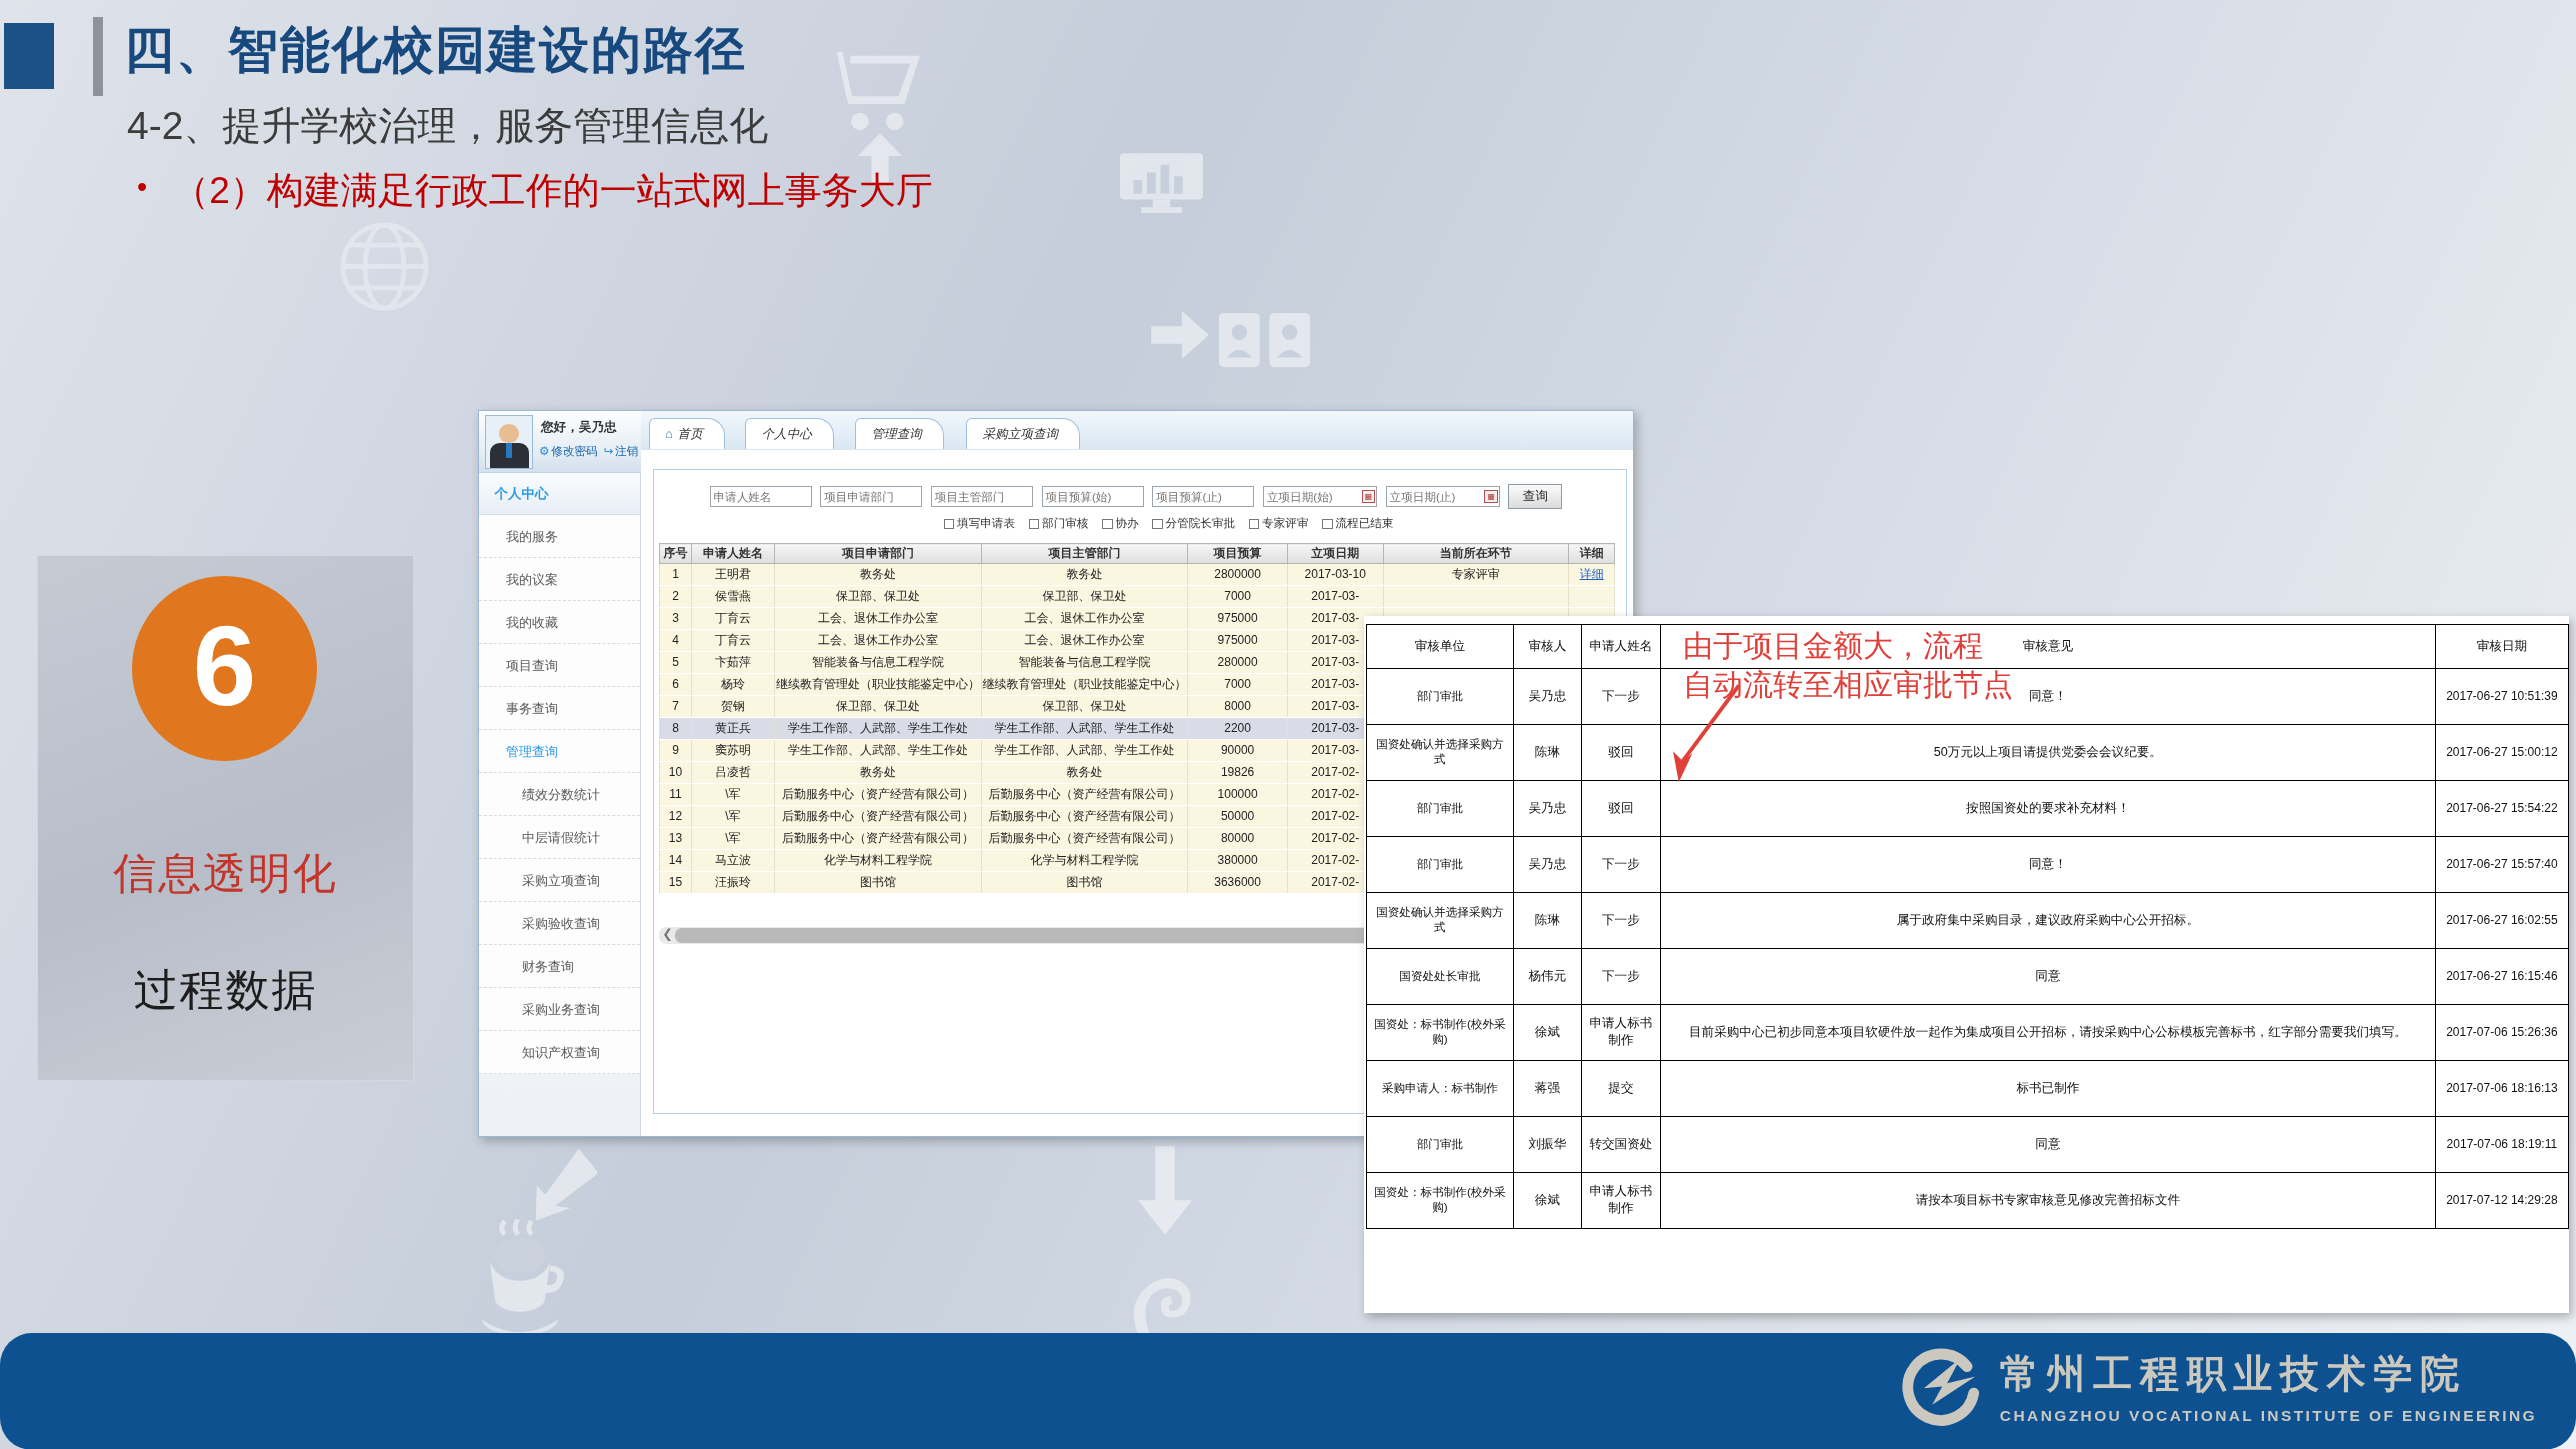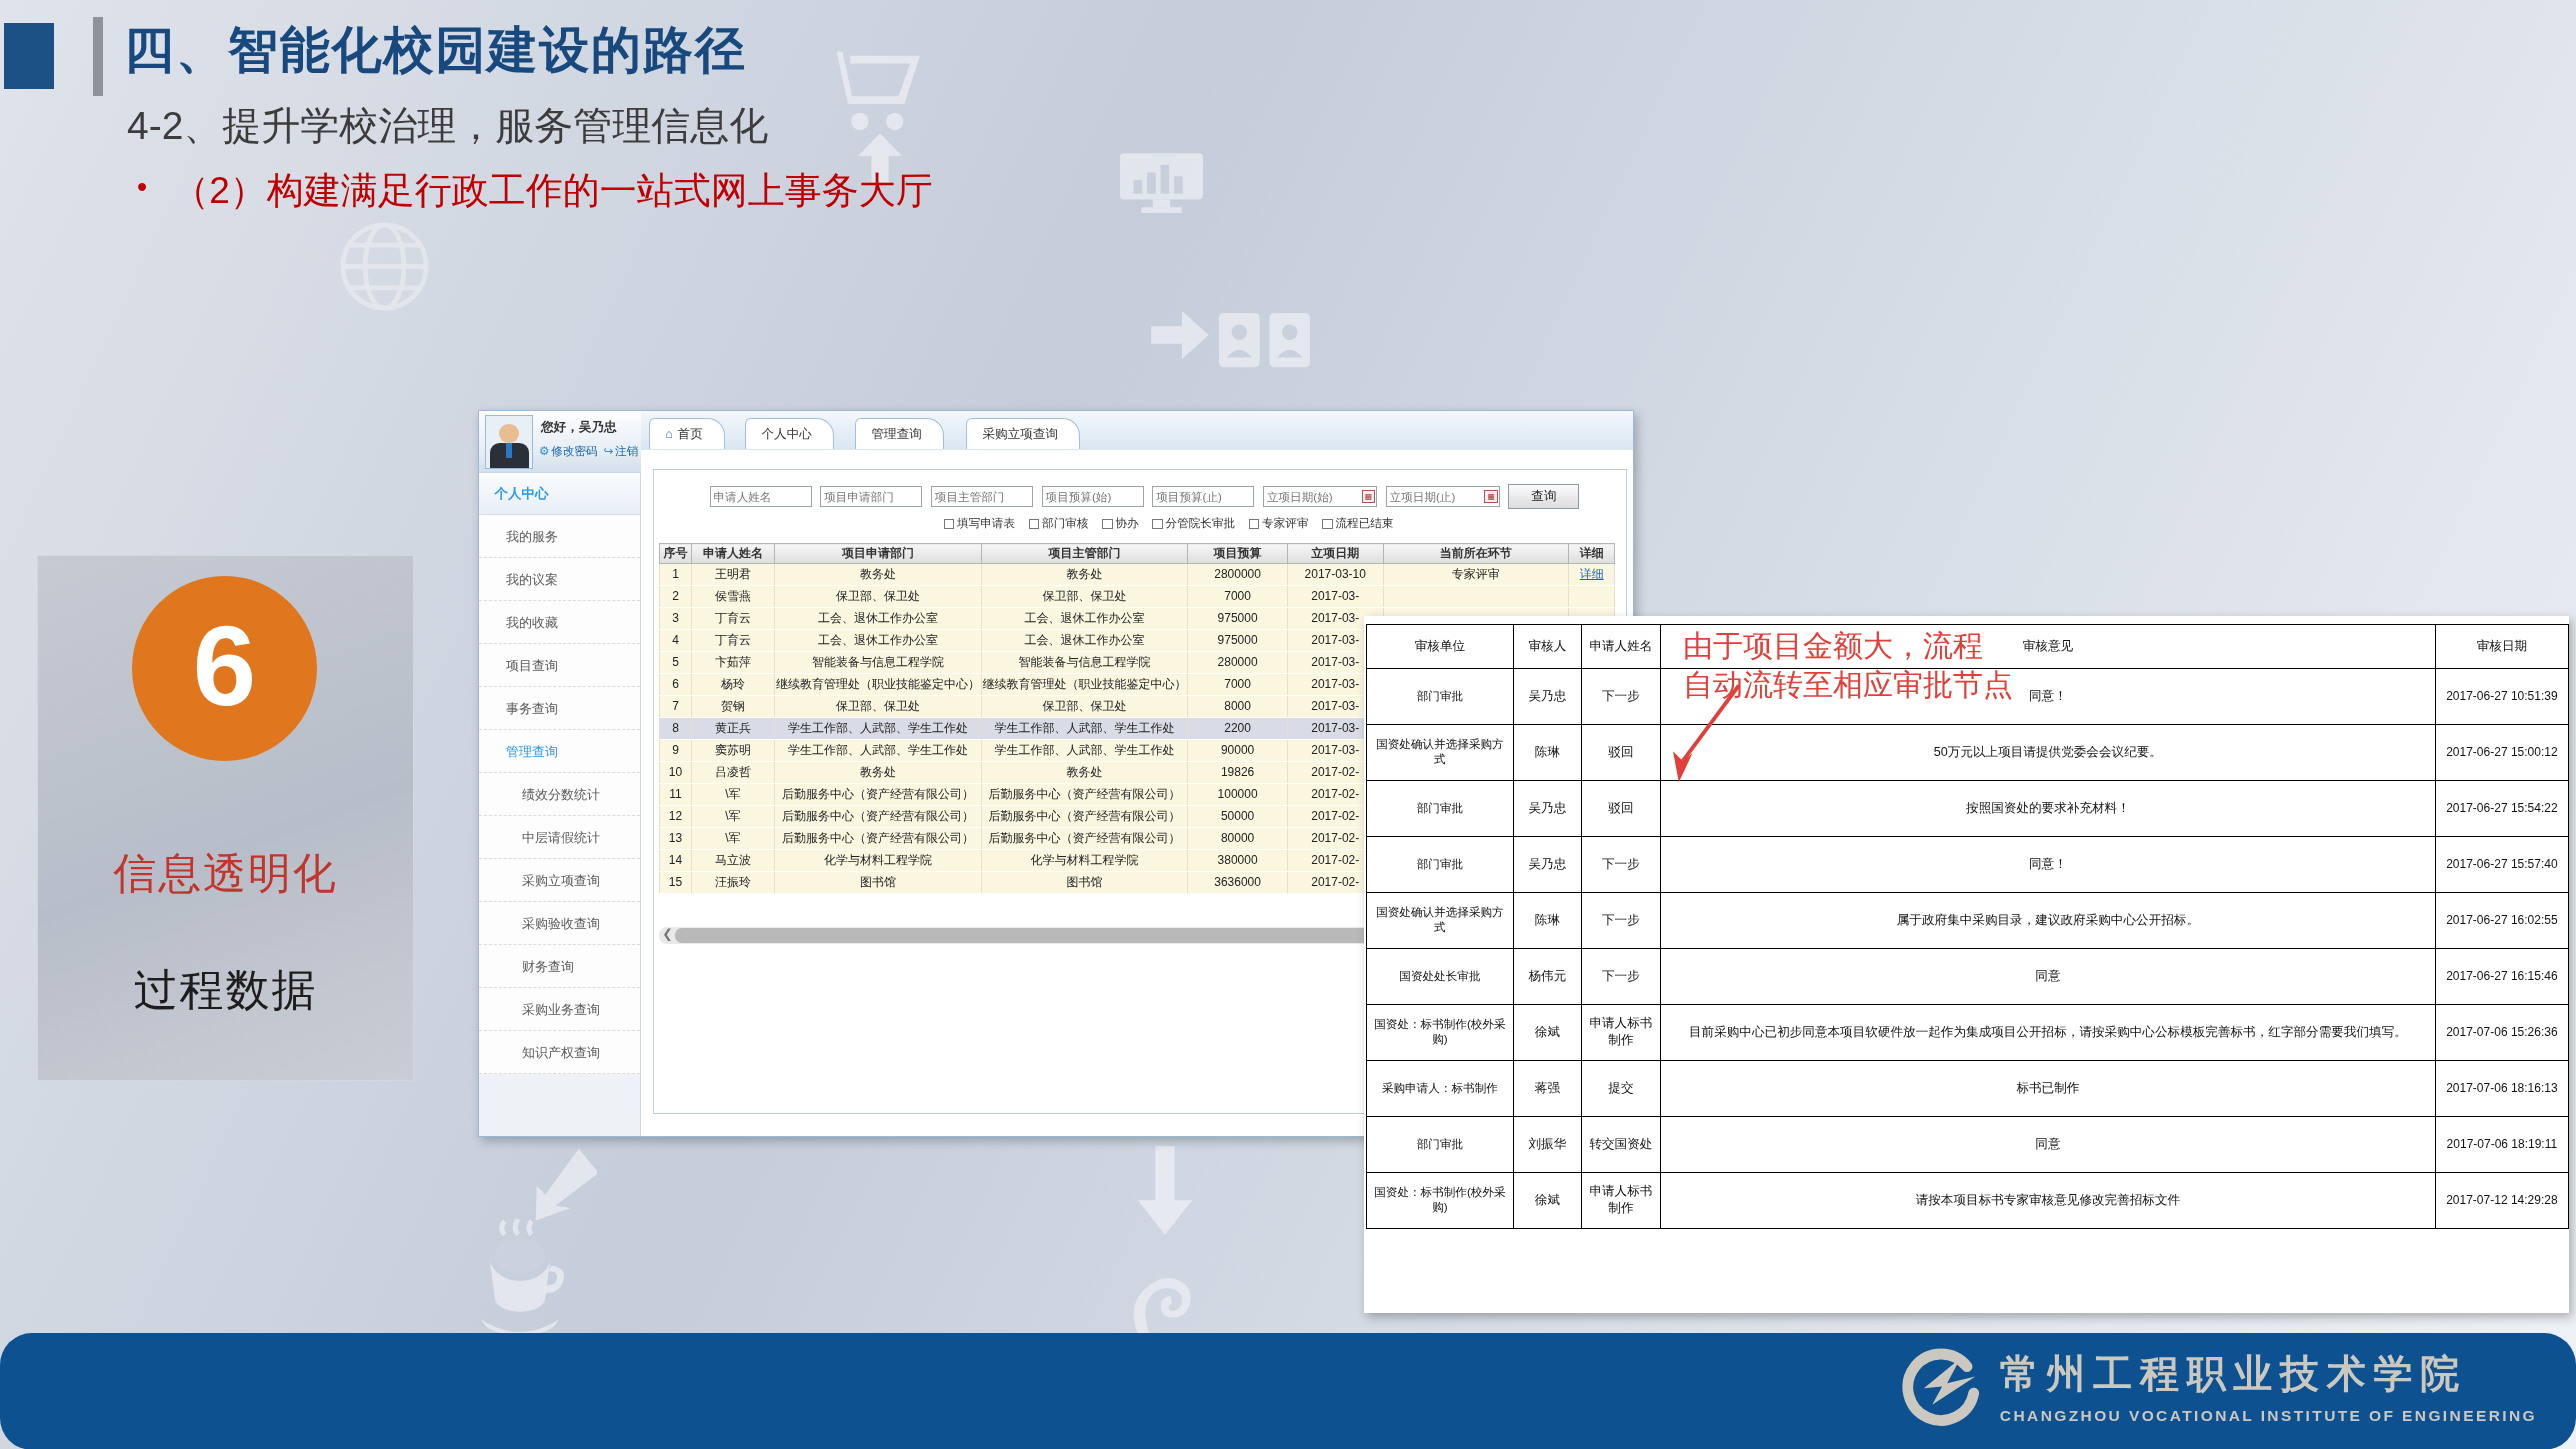--- a/index.html
+++ b/index.html
@@ -37,21 +37,21 @@
   .avatar { position:absolute; left:5.8px; top:3.9px; width:48px; height:54px; background:#e8f0f7; border:1px solid #9ab8d8; }
   .avatar .head { position:absolute; left:13.5px; top:7.7px; width:19.3px; height:19.3px; border-radius:50%; background:#e9bd92; }
   .avatar .body { position:absolute; left:3.9px; top:27px; width:39px; height:25px; border-radius:9.7px 9.7px 0 0; background:#2a2f38; }
   .avatar .tie  { position:absolute; left:20px; top:27px; width:5.8px; height:15.5px; background:#2779c0; }
   .greet { position:absolute; left:62px; top:7.7px; font-size:12.6px; font-weight:bold; color:#333; }
   .user-links { position:absolute; left:60px; top:33px; font-size:11.6px; color:#1a66b2; white-space:nowrap; }
   .user-links .lnk { cursor:pointer; margin-right:5.8px; }
   .mini-ico { display:inline-block; color:#2f8ad2; font-size:11.6px; margin-right:1.9px; }
 
   .tabbar { position:absolute; left:162px; top:0; right:0; height:52px;
-    background:linear-gradient(180deg,#f2f7fc 0%,#d8e6f2 80%,#c9dcee 100%); border-bottom:1px solid #a9c6e0; }
+    background:linear-gradient(180deg,#f2f7fc 0%,#d8e6f2 80%,#c9dcee 100%); border-bottom:1px solid #a9c6e0;font-style:italic; }
   .tab { position:absolute; top:6.8px; height:31px; line-height:31px; padding:0 21px 0 15.5px; background:#fff;
     border:1px solid #9fc0dc; border-bottom:none; border-radius:5.8px 17.4px 0 0; color:#333; font-size:12.6px; cursor:pointer; }
   .home-ico { color:#3a76b5; margin-right:4.8px; font-weight:bold; }
 
   .sidebar { position:absolute; left:0; top:62px; width:162px; bottom:0;
     background:linear-gradient(180deg,#f3f6f9,#eef2f6); border-right:1px solid #cdd8e2; }
   .side-hd { height:42px; line-height:42px; padding-left:15.5px; color:#2b9be0; font-weight:bold; font-size:13.5px;
     background:linear-gradient(180deg,#fafcfe,#e7eef5); border-bottom:1px solid #d5dee6; }
   .side-item { height:43px; line-height:43px; padding-left:27px; color:#5a5a5a; font-size:13px;
     background:#fdfdfd; border-bottom:1px dashed #d8dce0; cursor:pointer; white-space:nowrap; }
@@ -59,21 +59,21 @@
   .side-item.active { color:#2b9be0; }
 
   .content { position:absolute; left:162px; top:39px; right:0; bottom:0; background:#fff; }
   .query-box { position:absolute; left:11.6px; top:19.3px; right:5.8px; height:645px; border:1px solid #b9cfe4; }
   .fields { position:absolute; left:56px; top:13.5px; display:flex; gap:8.7px; align-items:center; }
   .fld { position:relative; }
   .fld input { width:102px; height:21px; border:1px solid #9aa4ad; font-size:11.6px; padding:0 2.9px; color:#444; background:#fff; }
   .fld.w-cal input { width:114px; padding-right:17.4px; }
   .cal { position:absolute; right:1.9px; top:3.9px; width:13.5px; height:13.5px; border:1px solid #b05050; background:#f5eded; font-size:7.7px;
     color:#a33; line-height:12.6px; text-align:center; cursor:pointer; }
-  .btn-query { width:71px; height:25px; border:1px solid #8a9aa8; background:linear-gradient(180deg,#fbfbfb,#dcdcdc);
+  .btn-query { width:54px; height:25px; border:1px solid #8a9aa8; background:linear-gradient(180deg,#fbfbfb,#dcdcdc);
     font-size:12.6px; color:#222; cursor:pointer; }
   .cbrow { position:absolute; left:290px; top:46px; display:flex; gap:13.5px; font-size:11.6px; color:#333; white-space:nowrap; }
   .cbrow label { display:flex; align-items:center; gap:2.9px; cursor:pointer; }
   .cb { width:10.6px; height:10.6px; border:1px solid #777; background:#fff; display:inline-block; }
 
   table.grid { border-collapse:collapse; table-layout:fixed; width:956px; position:absolute; left:5.8px; top:73px; font-size:12px; }
   table.grid th { background:linear-gradient(180deg,#f6f6f6,#dedede); border:1px solid #b5b5b5; height:19.3px;
     font-weight:bold; color:#333; white-space:nowrap; overflow:hidden; }
   table.grid td { background:#faf6e0; border-left:1px solid #e4e0ce; border-right:1px solid #e4e0ce; border-bottom:1.9px solid #fff;
     height:22px; text-align:center; color:#222; white-space:nowrap; overflow:hidden; }

